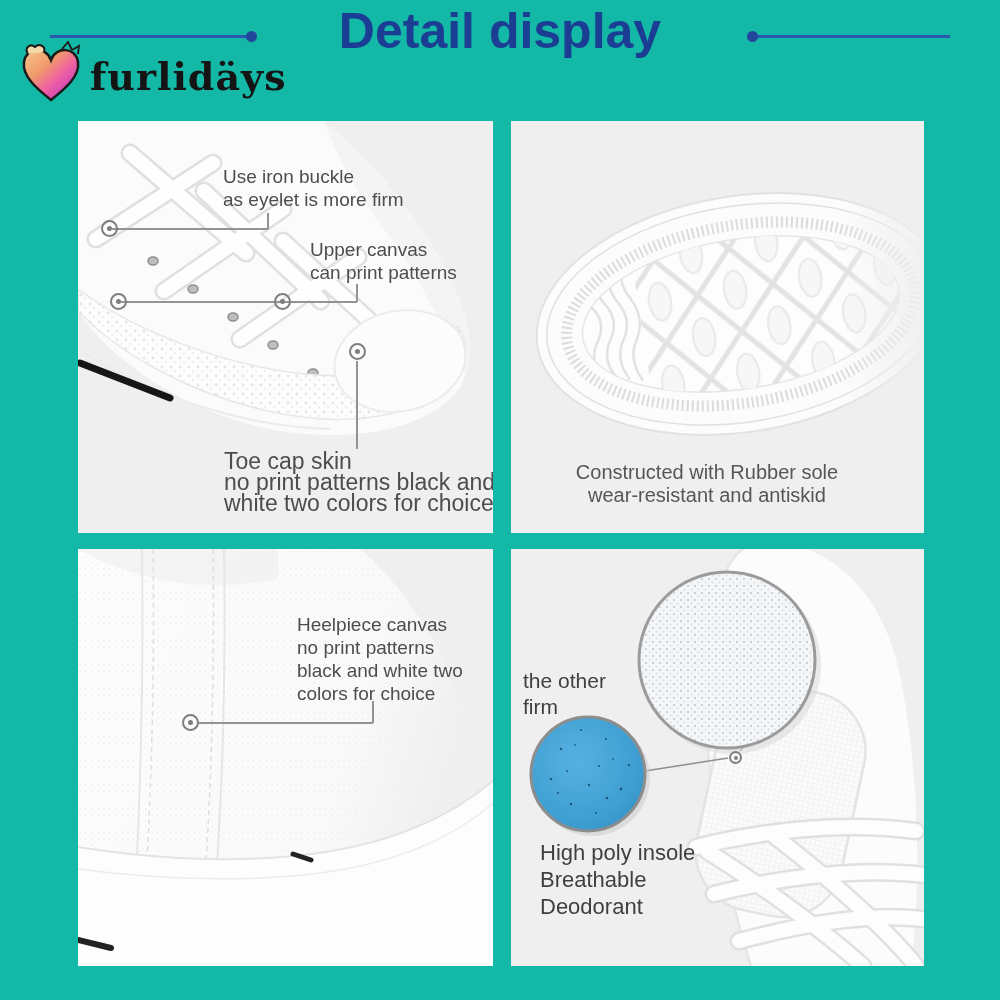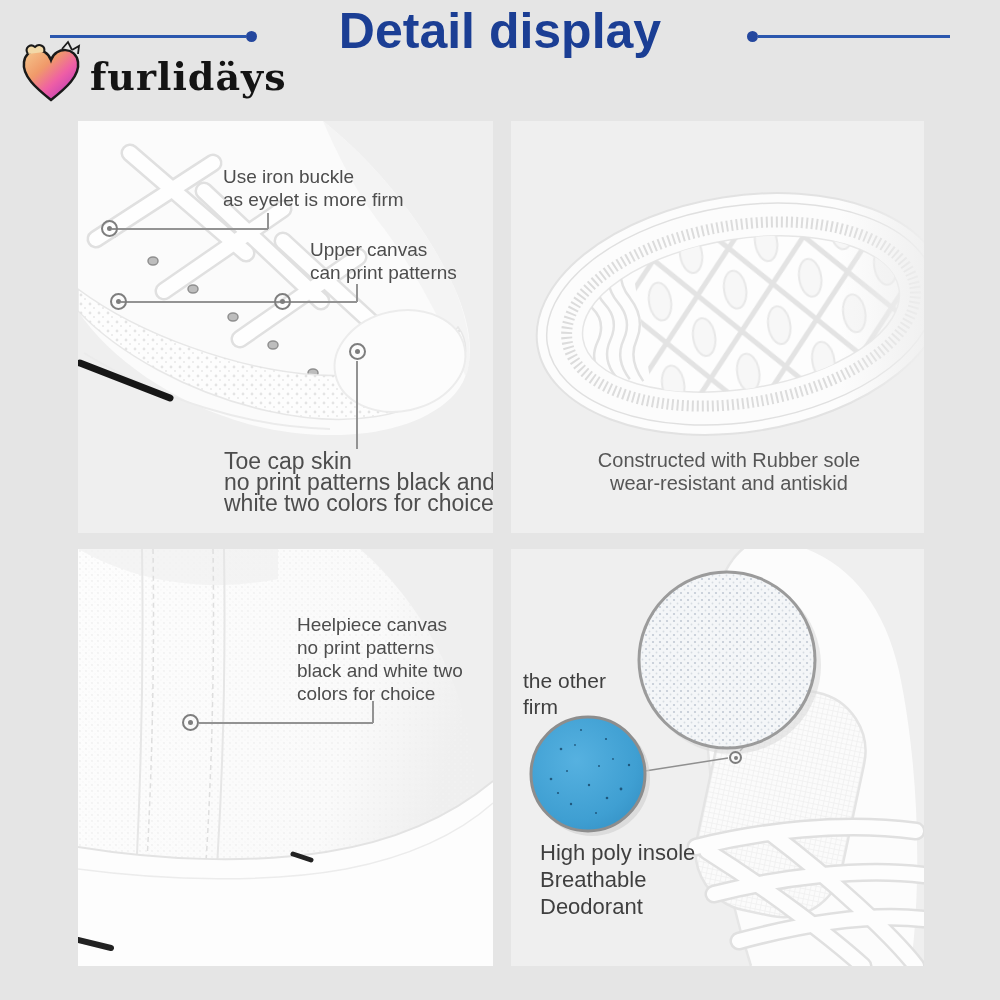--- a/index.html
+++ b/index.html
@@ -1,16 +1,16 @@
 <!DOCTYPE html>
 <html><head>
 <meta charset="utf-8">
 <style>
   html,body{margin:0;padding:0;background:#ffffff;}
-  .page{position:relative;width:1000px;height:1000px;background:#e5e5e5;overflow:hidden;
+  .page{position:relative;width:1000px;height:1000px;background:#14b8a6;overflow:hidden;
         font-family:"Liberation Sans",sans-serif;}
   
   .title{position:absolute;left:0;right:0;top:2px;text-align:center;
          font-size:50px;font-weight:bold;color:#1b3e94;letter-spacing:0px;}
   .deco-line{position:absolute;top:35px;height:3px;background:#2b57ae;}
   .deco-dot{position:absolute;top:31px;width:11px;height:11px;border-radius:50%;background:#24479e;}
   .logo{position:absolute;left:16px;top:40px;display:flex;align-items:center;}
   .wordmark{font-family:"DejaVu Serif",serif;font-weight:bold;font-size:38px;color:#141414;
             letter-spacing:1px;margin-left:4px;margin-top:8px;}
   
@@ -167,21 +167,21 @@
           <g fill="none" stroke="#e2e2e2" stroke-width="2.5">
             <path d="M84,128 q-12,20 0,36 q12,16 0,34 q-12,18 0,34"></path>
             <path d="M97,122 q-12,22 0,40 q12,18 0,36 q-12,18 0,38"></path>
             <path d="M110,118 q-12,24 0,44 q12,20 0,38 q-12,18 0,40"></path>
             <path d="M123,114 q-12,26 0,46 q12,22 0,42 q-12,18 0,42"></path>
           </g>
         </g>
       </g>
       <rect x="330" y="60" width="83" height="290" fill="url(#fadeRight)"></rect>
     </svg>
-    <div class="caption-center" style="top:328px;padding-left:22px;">
+    <div class="caption-center" style="top:340px;">
       <div>Constructed with Rubber sole</div>
       <div>wear-resistant and antiskid</div>
     </div>
   </div>
 
   <div class="panel" id="panel-heel">
     <svg width="415" height="417" viewBox="0 0 415 417">
       <defs>
         <linearGradient id="heelGrad" x1="0" y1="0" x2="1" y2="0.3">
           <stop offset="0" stop-color="#fdfdfd"></stop>

